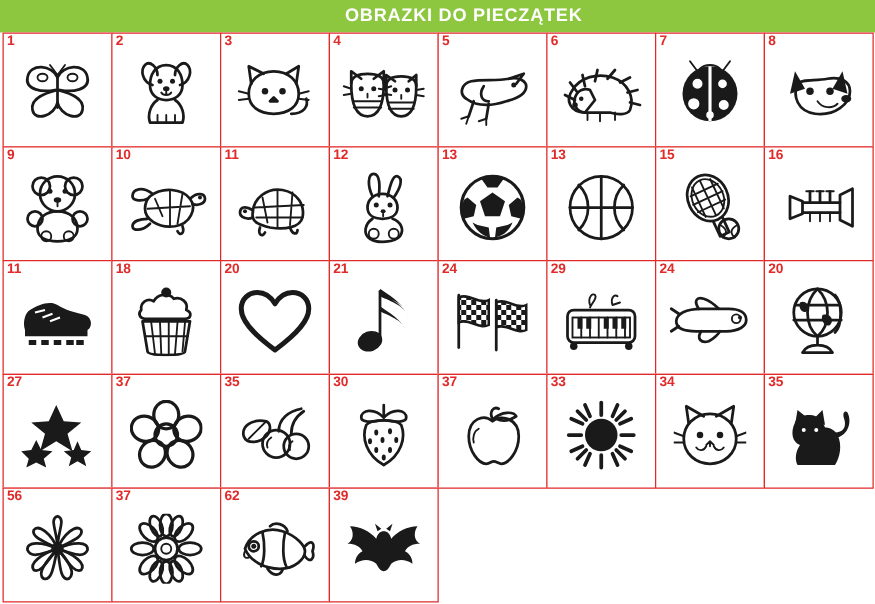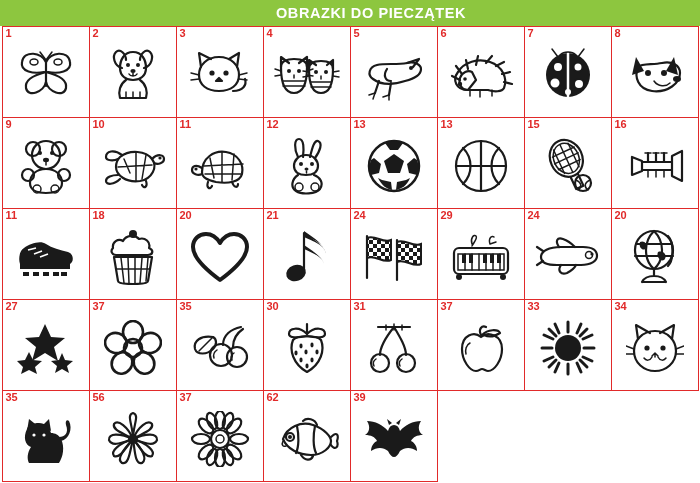--- a/index.html
+++ b/index.html
@@ -535,34 +535,20 @@
             <ellipse cx="15" cy="33" rx="1.6" ry="2.4"></ellipse>
             <ellipse cx="36" cy="32" rx="1.6" ry="2.4"></ellipse>
             <ellipse cx="20" cy="40" rx="1.6" ry="2.4"></ellipse>
             <ellipse cx="31" cy="40" rx="1.6" ry="2.4"></ellipse>
             <ellipse cx="26" cy="46" rx="1.6" ry="2.4"></ellipse>
           </g>
         </svg>
       </div>
     </div>
 
-    <div class="cell">
-      <span class="num">31</span>
-      <div class="art">
-        <svg width="56" height="54" viewBox="0 0 56 54">
-          <path class="ln" d="M28 6 C20 16 14 26 14 34"></path>
-          <path class="ln" d="M28 6 C34 16 40 26 40 34"></path>
-          <path class="ln" d="M12 6 L44 6"></path>
-          <path class="lnt" d="M20 4 L20 9 M28 3 L28 9 M36 4 L36 9"></path>
-          <circle class="ln" cx="14" cy="42" r="9"></circle>
-          <circle class="ln" cx="40" cy="42" r="9"></circle>
-          <path class="lnt" d="M10 38 C7 40 7 43 8 45 M36 38 C33 40 33 43 34 45"></path>
-        </svg>
-      </div>
-    </div>
 
     <div class="cell">
       <span class="num">37</span>
       <div class="art">
         <svg width="54" height="54" viewBox="0 0 54 54">
           <path class="ln" d="M27 14 C24 8 28 4 32 6"></path>
           <path class="ln" d="M28 14 C34 8 44 8 46 12 C40 16 34 16 30 14"></path>
           <path class="ln" d="M27 16 C20 10 8 14 8 28 C8 40 16 50 22 50 C25 50 26 48 28 48 C30 48 32 50 34 50 C40 50 48 40 48 28 C48 14 34 10 27 16 Z"></path>
           <path class="lnt" d="M16 22 C12 24 11 29 12 33"></path>
         </svg>

